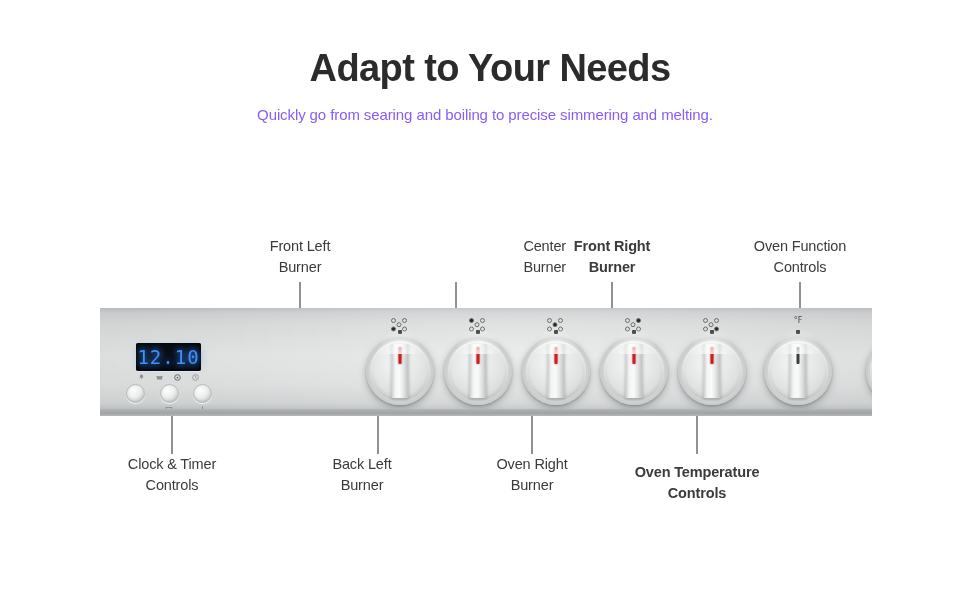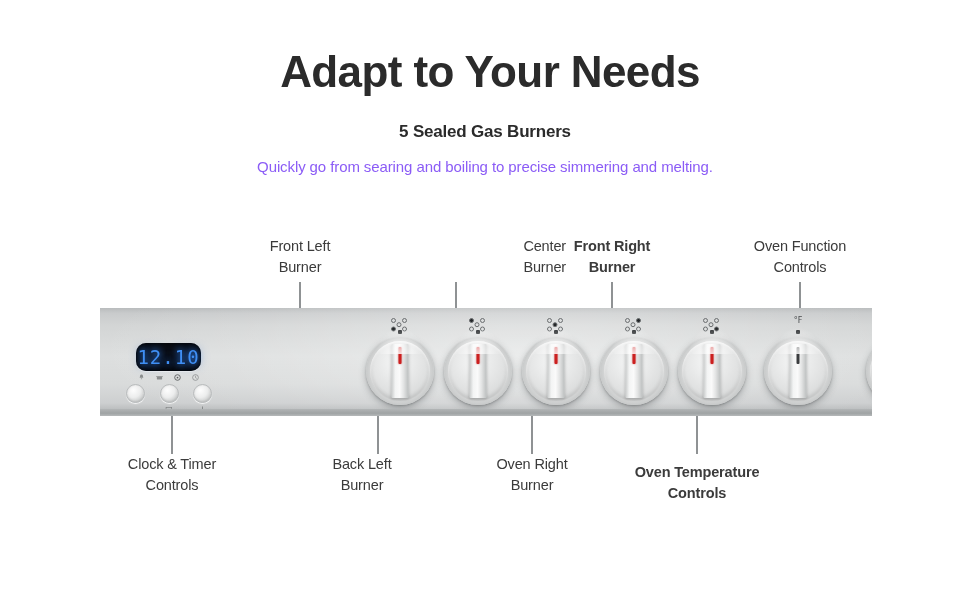--- a/index.html
+++ b/index.html
@@ -7,21 +7,21 @@
     width: 970px; height: 600px;
     background: #ffffff;
     font-family: "Liberation Sans", sans-serif;
     overflow: hidden;
   }
   .stage { position: relative; width: 970px; height: 600px; }
 
   
   .headings { position: absolute; left: 0; top: 0; width: 970px; text-align: center; }
   .title {
-    font-size: 44px; font-weight: bold; color: #2b2b2b;
+    font-size: 38px; font-weight: bold; color: #2b2b2b;
     letter-spacing: -0.6px; margin-top: 48px; line-height: 1.1; padding-left: 10px;
   }
   .subtitle {
     font-size: 17px; font-weight: bold; color: #2b2b2b;
     margin-top: 26px; letter-spacing: -0.2px;
   }
   .desc {
     font-size: 15px; color: #8b5cf6; margin-top: 14px;
     line-height: 1.45; letter-spacing: -0.1px;
   }
@@ -45,21 +45,21 @@
     background: radial-gradient(ellipse 70% 120% at 55% 40%,
         rgba(255,255,255,0.42) 0%, rgba(255,255,255,0.10) 55%, rgba(255,255,255,0) 80%);
     pointer-events: none;
   }
 
   
   .display {
     position: absolute; left: 36px; top: 35px;
     width: 65px; height: 28px;
     background: #0b0d12;
-    border-radius: 10px;
+    border-radius: 2px;
     display: flex; align-items: center; justify-content: center;
     box-shadow: inset 0 0 6px rgba(0,0,0,0.9), 0 1px 1px rgba(255,255,255,0.5);
   }
   .display-text {
     font-family: "DejaVu Sans Mono", monospace;
     font-size: 19px; color: #3f8ff5; letter-spacing: 1px;
     text-shadow: 0 0 6px #2f7de8, 0 0 12px #1e5fc0;
   }
   .indicators {
     position: absolute; left: 36px; top: 66px;
@@ -146,21 +146,20 @@
     position: absolute; width: 2px; background: #8f9294;
   }
 </style>
 </head>
 <body>
 
 <div class="stage">
 
   <div class="headings">
     <div class="title">Adapt to Your Needs</div>
-    <div class="subtitle">5 Sealed Gas Burners</div>
     <div class="desc">Quickly go from searing and boiling to precise
 simmering and melting.</div>
   </div>
 
   <div id="callout-layer">
       <div class="callout" style="left: 190px; top: 236px; width: 220px;">
         <div class="callout-text">Front Left
 Burner</div>
       </div>
       <div class="leader" style="left: 299px; top: 282px; height: 26px;"></div>

